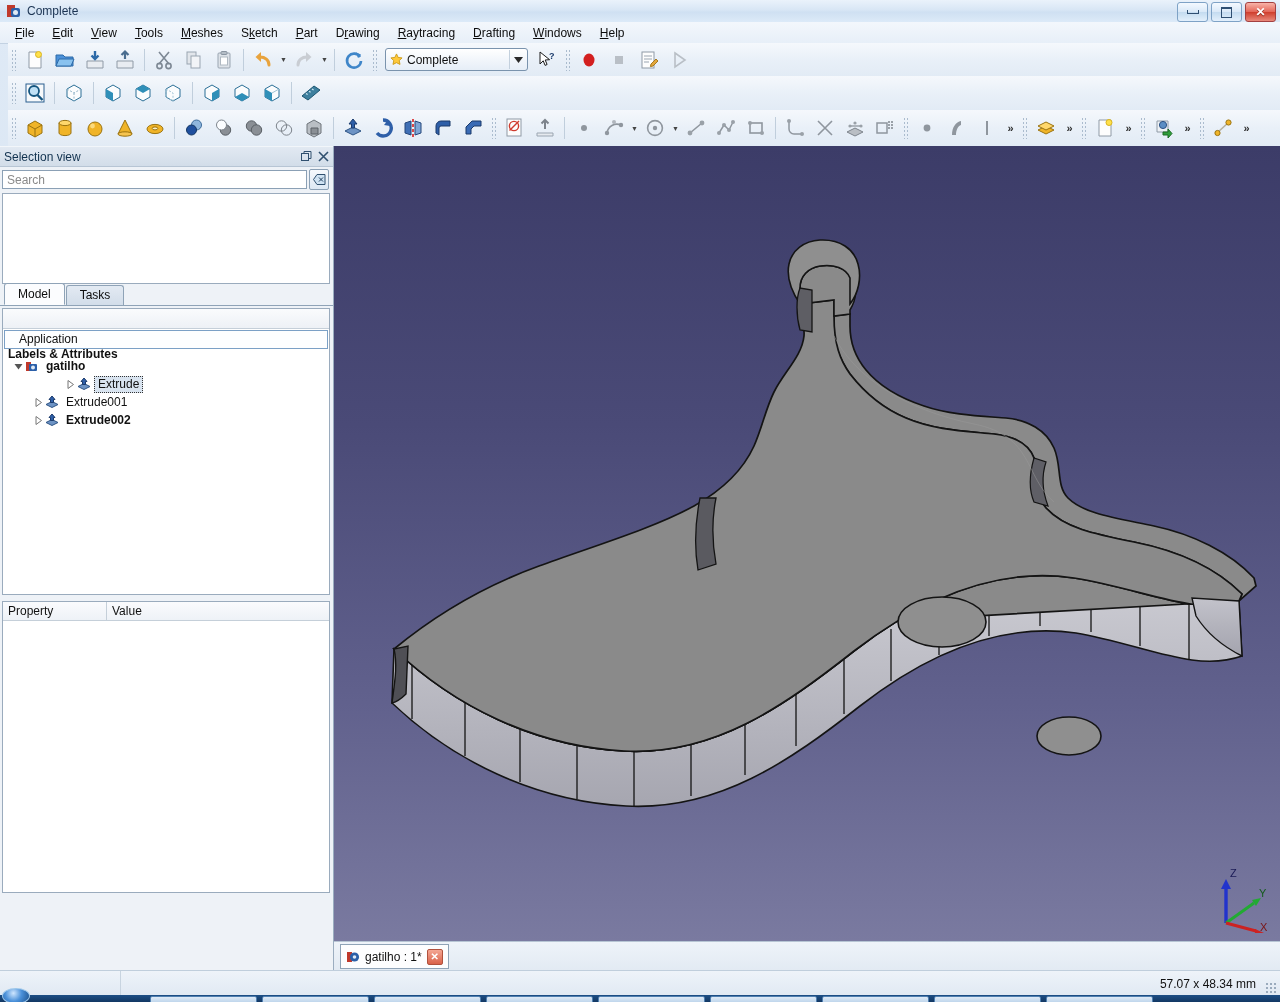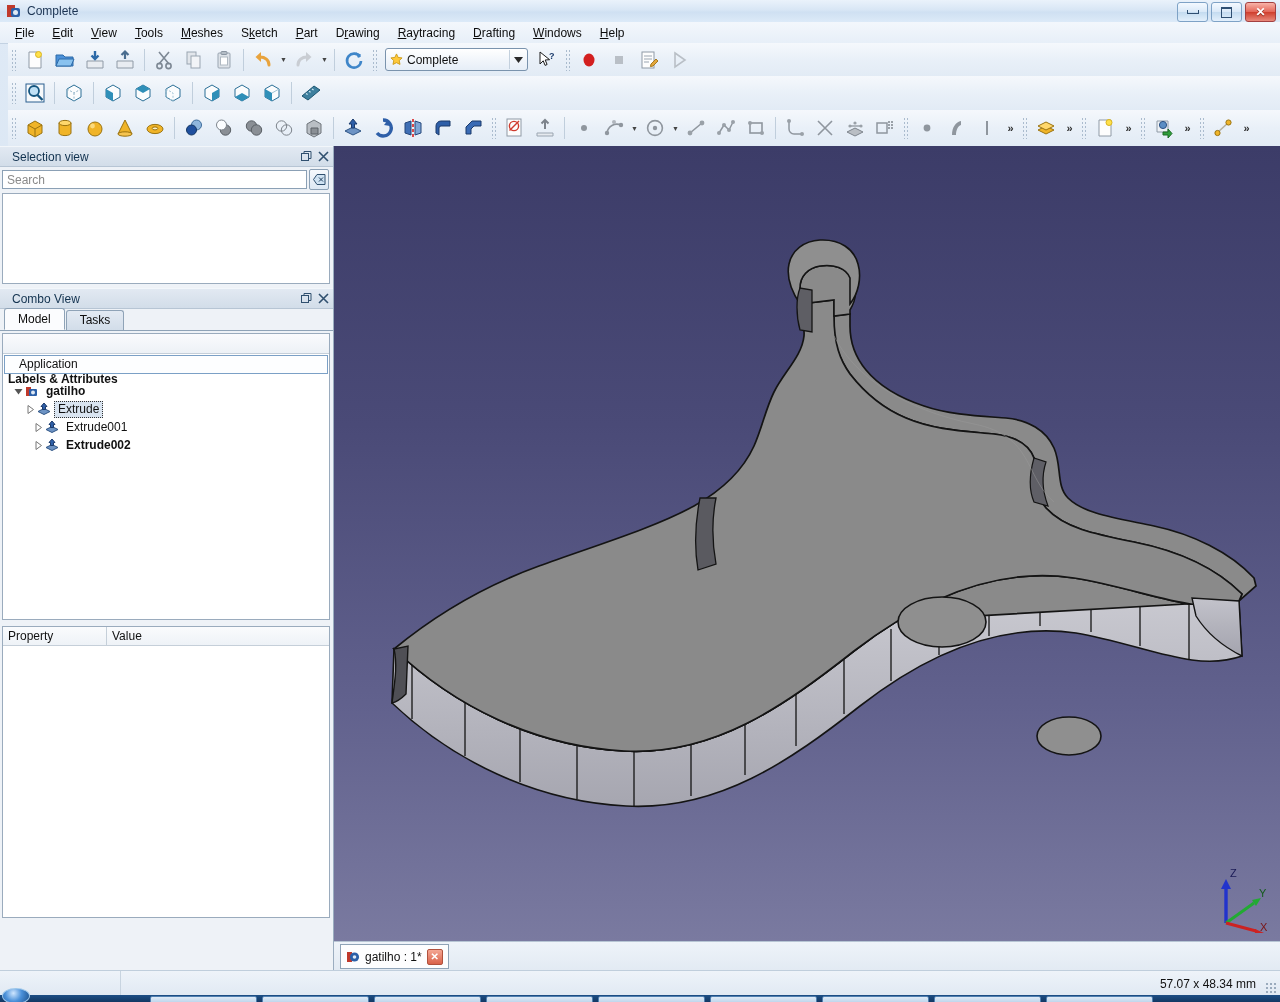--- a/index.html
+++ b/index.html
@@ -68,21 +68,21 @@
   .wb-label{font-size:12px;color:#101010;flex:1;}
   .wb-drop{width:17px;height:19px;display:flex;align-items:center;justify-content:center;
     border-left:1px solid #c3d0dd;}
 
   
   .dock{position:absolute;left:0;top:146px;width:333px;height:824px;background:#eef2f7;
         border-right:1px solid #9badc0;}
   .panel-head{height:19px;display:flex;align-items:center;
     background:linear-gradient(180deg,#e2e9f2 0%,#d2dde9 100%);
     border-bottom:1px solid #b7c5d4;border-top:1px solid #f2f6fa;}
-  .panel-title{font-size:12px;color:#12324f;padding-left:12px;flex:1;}
+  .panel-title{font-size:12px;color:#12324f;padding-left:4px;flex:1;}
   .pbtn{width:15px;height:15px;margin-right:2px;display:flex;align-items:center;justify-content:center;}
 
   .searchrow{display:flex;align-items:center;padding:2px 4px 2px 2px;background:#eef2f7;}
   .search-input{flex:1;height:17px;border:1px solid #8ba0b5;background:#fff;font-size:12px;
     color:#111;padding:0 4px;font-family:"Liberation Sans",sans-serif;}
   .search-input::placeholder{color:#8a8a8a;}
   .clearbtn{width:18px;height:19px;margin-left:2px;border:1px solid #8ba0b5;border-radius:2px;
     background:linear-gradient(180deg,#f6f9fd,#dde8f3);display:flex;align-items:center;justify-content:center;}
 
   .selbox{margin:1px 3px 0 2px;height:89px;background:#fff;border:1px solid #9aabbd;}
@@ -663,34 +663,20 @@
       <span class="clearbtn">
         <svg width="13" height="11" viewBox="0 0 13 11">
           <path d="M4 0.5h8v10H4L0.5 5.5z" fill="#cfe2f2" stroke="#30506f"></path>
           <path d="M6 3.5l4 4M10 3.5l-4 4" stroke="#1f3f5e"></path>
         </svg>
       </span>
     </div>
 
     <div class="selbox"></div>
 
-    <div class="panel-head combo-head">
-      <span class="panel-title">Combo View</span>
-      <span class="pbtn">
-        <svg width="11" height="11" viewBox="0 0 11 11">
-          <rect x="0.5" y="2.5" width="7" height="7" fill="none" stroke="#30506f"></rect>
-          <path d="M3 2.5V0.5h7v7H8" fill="none" stroke="#30506f"></path>
-        </svg>
-      </span>
-      <span class="pbtn">
-        <svg width="11" height="11" viewBox="0 0 11 11">
-          <path d="M1 1l9 9M10 1l-9 9" stroke="#30506f" stroke-width="1.6"></path>
-        </svg>
-      </span>
-    </div>
 
     <div class="tabs">
       <div class="tab active">Model</div>
       <div class="tab">Tasks</div>
     </div>
 
     <div class="tree-wrap">
       <div class="tree-head">
         <div class="th-label">Labels &amp; Attributes</div>
         <div class="th-rest"></div>
@@ -707,21 +693,21 @@
         <span style="margin-right:4px;">
           <svg width="14" height="14" viewBox="0 0 14 14">
             <path d="M1 3h5v9H1z" fill="#c0392b"></path>
             <rect x="4" y="5" width="8" height="7" rx="1" fill="#2b5fa8"></rect>
             <circle cx="8" cy="8.5" r="2" fill="#dfe9f5"></circle>
           </svg>
         </span>
         <span class="tlabel bold">gatilho</span>
       </div>
 
-      <div class="tnode sel" style="padding-left:20px;">
+      <div class="tnode sel" style="padding-left:28px;margin-left:32px;">
         <span class="twist">
           <svg width="9" height="9" viewBox="0 0 9 9">
               <path d="M2 0.5v8L7.5 4.5z" fill="none" stroke="#777"></path>
             </svg>
         </span>
         <span style="margin-right:4px;">
           <svg width="14" height="14" viewBox="0 0 14 14">
             <path d="M1 9.5l6-3 6 3-6 3z" fill="#6d93c4" stroke="#2e5485"></path>
             <path d="M7 1l3 3.5H8.5v3h-3v-3H4z" fill="#2e5fa8" stroke="#1b3a6b"></path>
           </svg>

